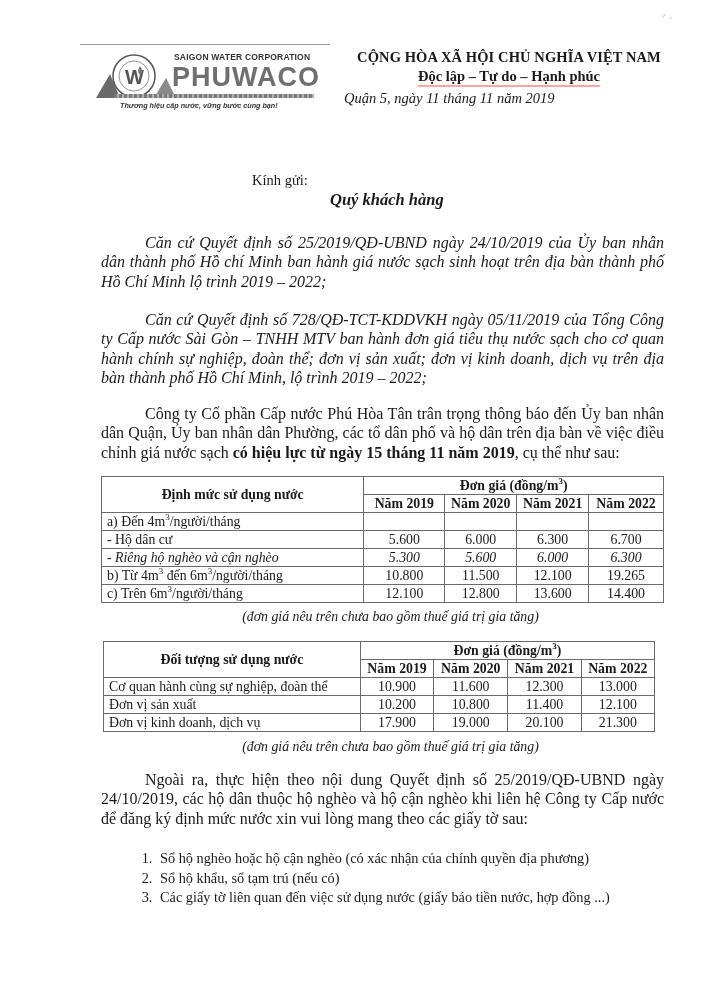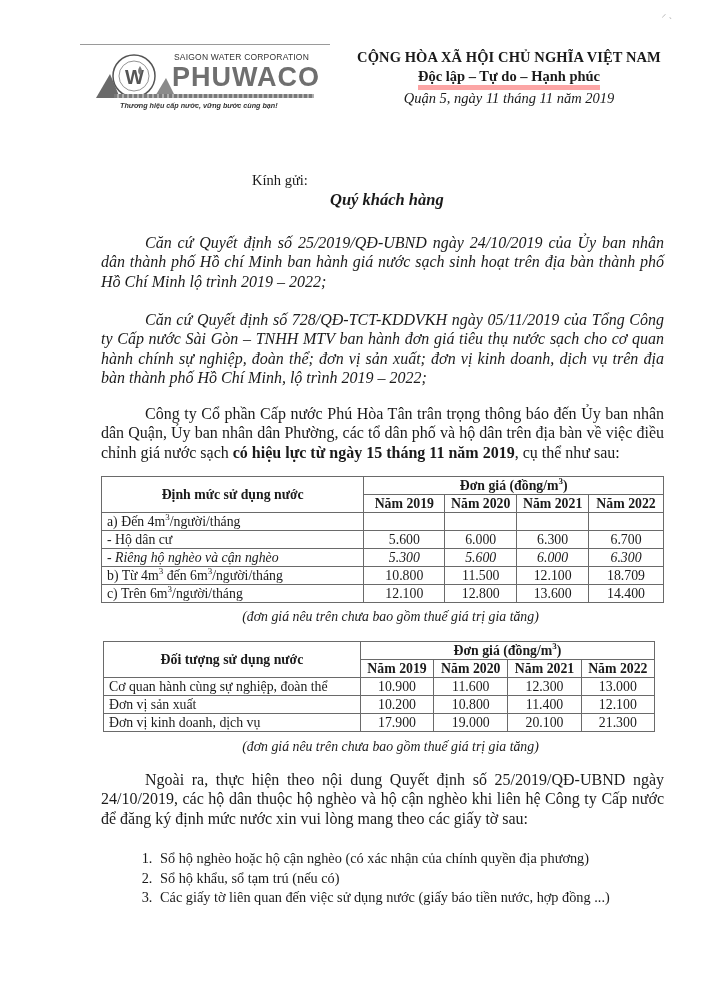--- a/index.html
+++ b/index.html
@@ -7,31 +7,31 @@
     width: 707px; height: 1000px; position: relative; overflow: hidden;
     background: #ffffff;
     font-family: "Liberation Serif", "DejaVu Serif", serif;
     color: #1a1a1a;
   }
   .abs { position: absolute; }
   .top-rule { left: 80px; top: 44px; width: 250px; height: 1px; background: #9a9a9a; }
 
   
   .logo { left: 96px; top: 50px; width: 230px; height: 66px; }
-  .logo-corp { position: absolute; left: 78px; top: 2px; font-family: "Liberation Sans", sans-serif; font-size: 8.5px; font-weight: normal; color: #333; letter-spacing: 0.2px; }
+  .logo-corp { position: absolute; left: 78px; top: 2px; font-family: "Liberation Sans", sans-serif; font-size: 8.5px; font-weight: bold; color: #333; letter-spacing: 0.2px; }
   .logo-name { position: absolute; left: 76px; top: 12px; font-family: "Liberation Sans", sans-serif; font-size: 27px; font-weight: bold; color: #6f6f6f; letter-spacing: 1px; transform: scaleY(1.05); }
   .logo-tag { position: absolute; left: 24px; top: 51px; font-family: "Liberation Sans", sans-serif; font-size: 7.2px; font-style: italic; color: #333; font-weight: bold; }
   .logo-emblem { position: absolute; left: 0; top: 4px; width: 80px; height: 46px; }
   .logo-bar { position: absolute; left: 18px; top: 44px; width: 200px; height: 4px; background: repeating-linear-gradient(90deg, #7a7a7a 0 3px, #b0b0b0 3px 5px); }
 
   
   .nation { left: 344px; top: 49px; width: 330px; text-align: center; font-size: 14.5px; font-weight: bold; letter-spacing: 0.1px; }
   .motto { left: 344px; top: 68px; width: 330px; text-align: center; font-size: 14.5px; font-weight: bold; }
-  .motto span { border-bottom: 5px solid #fca5a5; padding-bottom: 1px; }
-  .dateline { left: 344px; top: 90px; width: 330px; text-align: center; font-size: 14.5px; font-style: italic; }
+  .motto span { border-bottom: 2px solid #fca5a5; padding-bottom: 1px; }
+  .dateline { left: 344px; top: 90px; width: 330px; text-align: left; font-size: 14.5px; font-style: italic; }
 
   .kinhgui { left: 252px; top: 172px; font-size: 14.5px; }
   .recipient { left: 330px; top: 190px; font-size: 16.5px; font-weight: bold; font-style: italic; }
 
   .para { position: absolute; left: 101px; width: 563px; font-size: 16px; line-height: 19.3px; text-align: justify; }
   .para.ital { font-style: italic; }
   .indent { display: inline-block; width: 44px; }
 
   
   table.price { position: absolute; border-collapse: collapse; font-size: 13.8px; }
@@ -118,21 +118,21 @@
         <td class="num">5.300</td>
         <td class="num">5.600</td>
         <td class="num">6.000</td>
         <td class="num">6.300</td>
       </tr>
       <tr>
         <td>b) Từ 4m<sup>3</sup> đến 6m<sup>3</sup>/người/tháng</td>
         <td class="num">10.800</td>
         <td class="num">11.500</td>
         <td class="num">12.100</td>
-        <td class="num">18.709</td>
+        <td class="num">19.265</td>
       </tr>
       <tr>
         <td>c) Trên 6m<sup>3</sup>/người/tháng</td>
         <td class="num">12.100</td>
         <td class="num">12.800</td>
         <td class="num">13.600</td>
         <td class="num">14.400</td>
       </tr>
     </tbody>
 </table>

